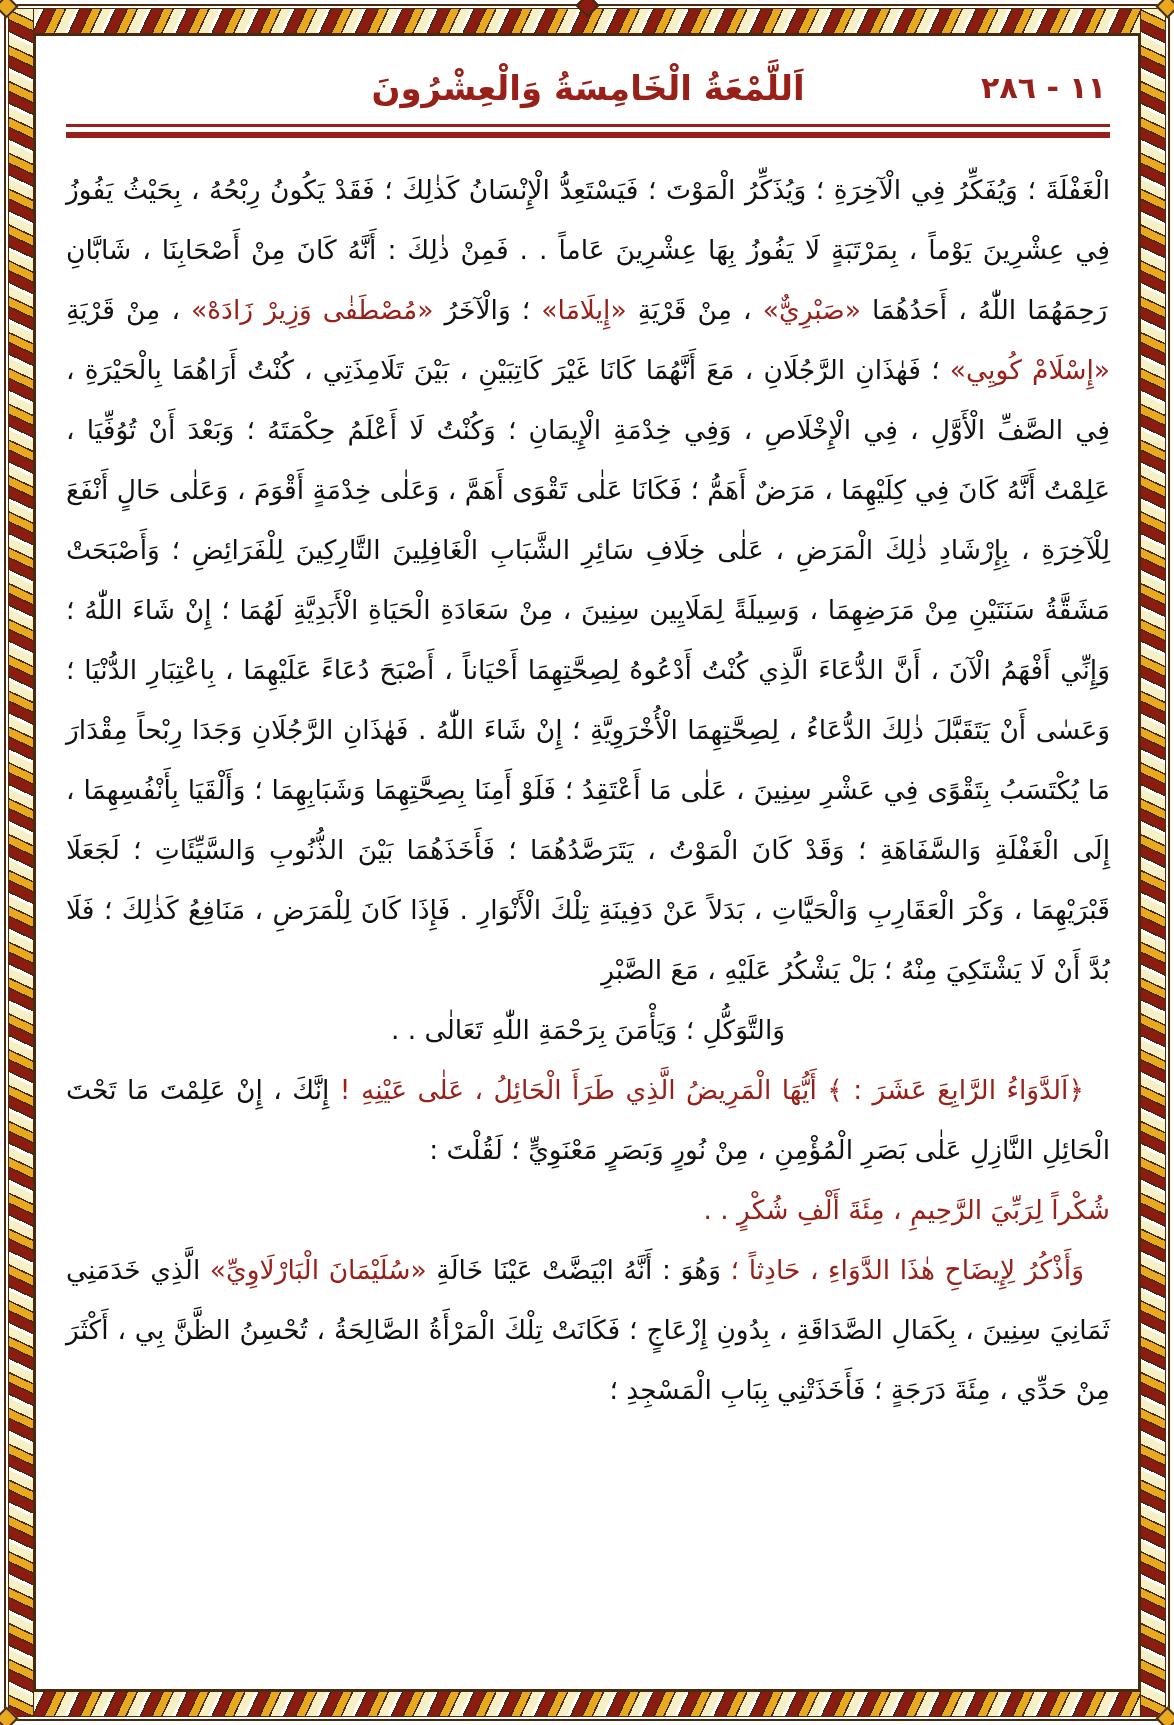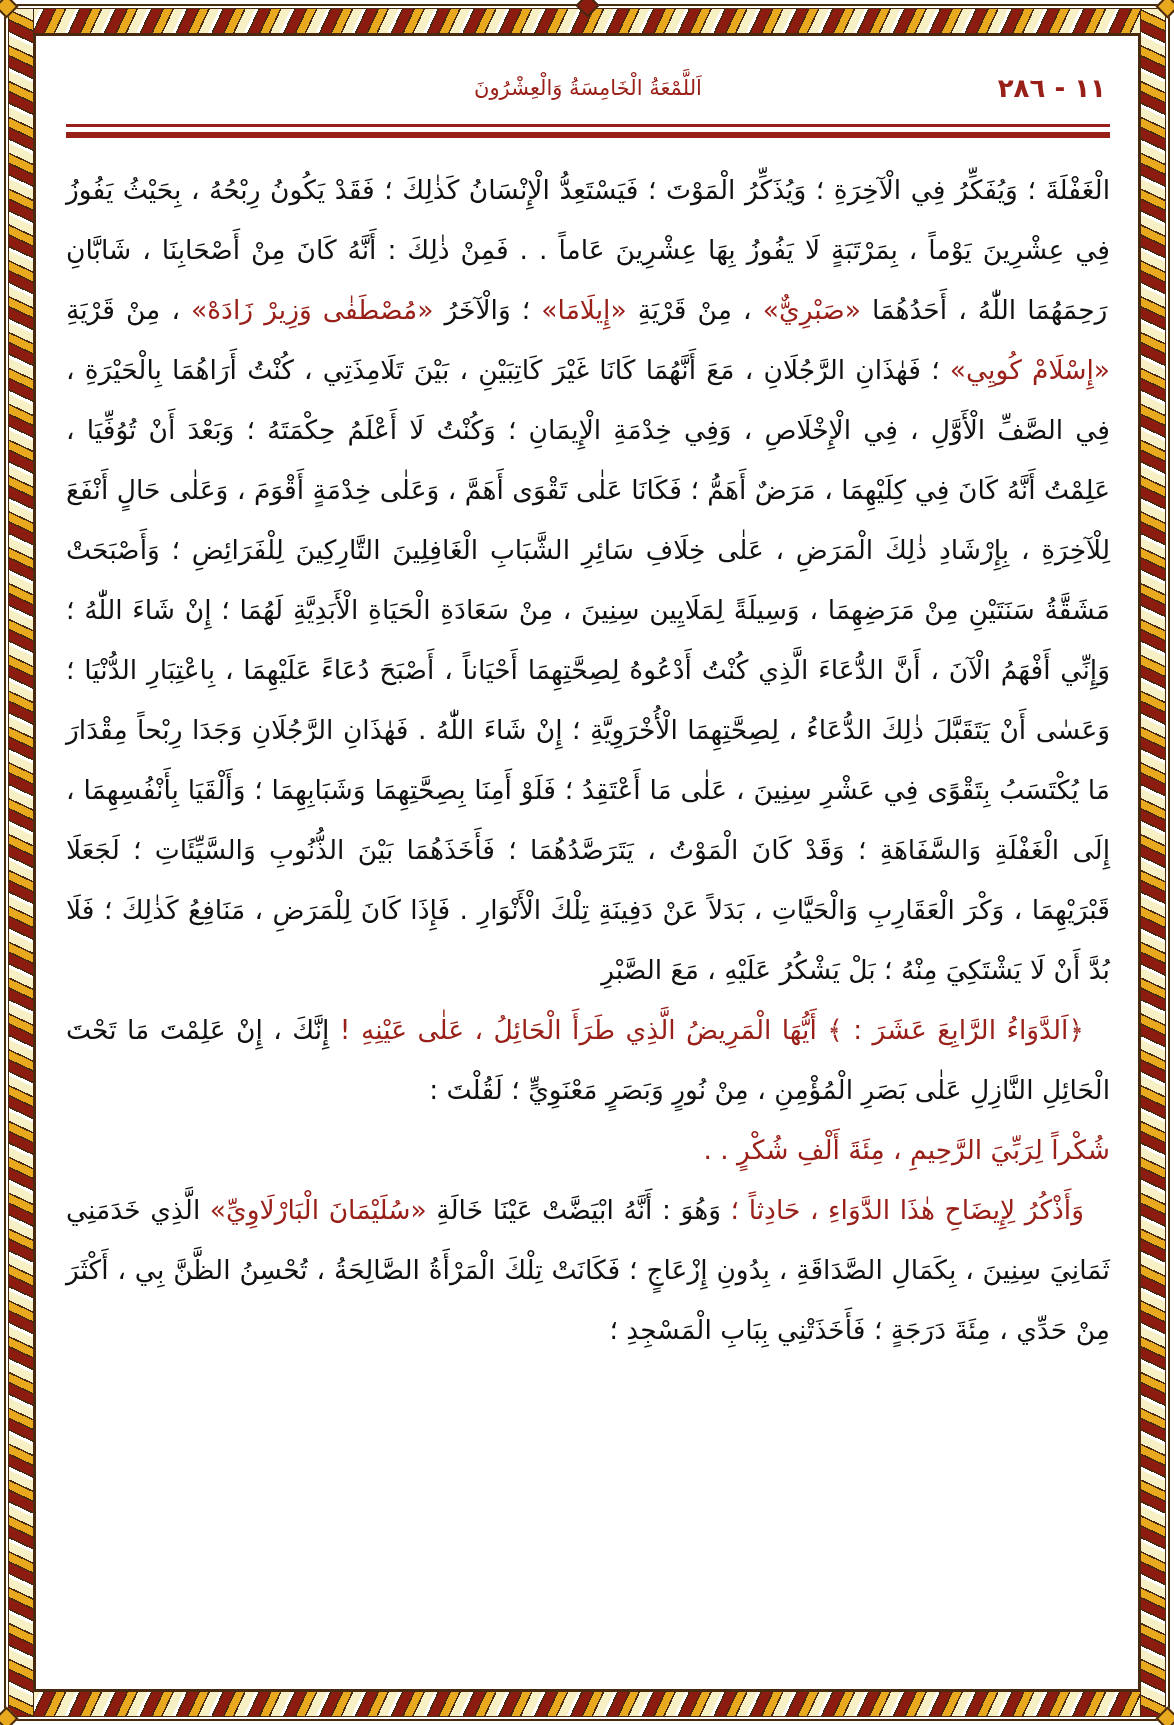--- a/index.html
+++ b/index.html
@@ -37,24 +37,24 @@
   }
   .gem.tc{top:-3px; left:50%; margin-left:-8px; background:var(--frame_red);}
   .gem.c1{top:-2px; left:-2px;} .gem.c2{top:-2px; right:-2px;}
   .gem.c3{bottom:-2px; left:-2px;} .gem.c4{bottom:-2px; right:-2px;}
 
   
   .content{position:absolute; top:40px; bottom:44px; left:42px; right:40px; padding:0 24px; direction:rtl;}
   .header{position:relative; height:52px; margin-top:22px;}
   .title{
     position:absolute; left:50%; top:0; transform:translateX(-50%);
-    color:var(--accent); font-size:21px; font-weight:normal; white-space:nowrap; line-height:52px;
+    color:var(--accent); font-size:34px; font-weight:bold; white-space:nowrap; line-height:52px;
   }
   .page-num{
-    position:absolute; right:4px; top:0; color:var(--accent); font-size:26px; font-weight:bold;
+    position:absolute; right:4px; top:0; color:var(--accent); font-size:30px; font-weight:bold;
     line-height:52px; direction:ltr; unicode-bidi:bidi-override; letter-spacing:1px;
   }
   .double-rule{
     margin-top:10px; height:5px;
     border-top:3px solid var(--accent); border-bottom:6px solid var(--accent);
   }
   .body-text{
     margin-top:22px; color:var(--ink); font-size:26.5px; font-weight:normal;
     line-height:60px; text-align:justify; text-justify:inter-word;
   }
@@ -98,20 +98,23 @@
         <span class="red">«صَبْرِيٌّ»</span>
         <span class="ink"> ، مِنْ قَرْيَةِ </span>
         <span class="red">«إِيلَامَا»</span>
         <span class="ink"> ؛ وَالْآخَرُ </span>
         <span class="red">«مُصْطَفٰى وَزِيرْ زَادَهْ»</span>
         <span class="ink"> ، مِنْ قَرْيَةِ </span>
         <span class="red">«إِسْلَامْ كُويِي»</span>
         <span class="ink"> ؛ فَهٰذَانِ الرَّجُلَانِ ، مَعَ أَنَّهُمَا كَانَا غَيْرَ كَاتِبَيْنِ ، بَيْنَ تَلَامِذَتِي ، كُنْتُ أَرَاهُمَا بِالْحَيْرَةِ ، فِي الصَّفِّ الْأَوَّلِ ، فِي الْإِخْلَاصِ ، وَفِي خِدْمَةِ الْإِيمَانِ ؛ وَكُنْتُ لَا أَعْلَمُ حِكْمَتَهُ ؛ وَبَعْدَ أَنْ تُوُفِّيَا ، عَلِمْتُ أَنَّهُ كَانَ فِي كِلَيْهِمَا ، مَرَضٌ أَهَمُّ ؛ فَكَانَا عَلٰى تَقْوَى أَهَمَّ ، وَعَلٰى خِدْمَةٍ أَقْوَمَ ، وَعَلٰى حَالٍ أَنْفَعَ لِلْآخِرَةِ ، بِإِرْشَادِ ذٰلِكَ الْمَرَضِ ، عَلٰى خِلَافِ سَائِرِ الشَّبَابِ الْغَافِلِينَ التَّارِكِينَ لِلْفَرَائِضِ ؛ وَأَصْبَحَتْ مَشَقَّةُ سَنَتَيْنِ مِنْ مَرَضِهِمَا ، وَسِيلَةً لِمَلَايِين سِنِينَ ، مِنْ سَعَادَةِ الْحَيَاةِ الْأَبَدِيَّةِ لَهُمَا ؛ إِنْ شَاءَ اللّٰهُ ؛ وَإِنِّي أَفْهَمُ الْآنَ ، أَنَّ الدُّعَاءَ الَّذِي كُنْتُ أَدْعُوهُ لِصِحَّتِهِمَا أَحْيَاناً ، أَصْبَحَ دُعَاءً عَلَيْهِمَا ، بِاعْتِبَارِ الدُّنْيَا ؛ وَعَسٰى أَنْ يَتَقَبَّلَ ذٰلِكَ الدُّعَاءُ ، لِصِحَّتِهِمَا الْأُخْرَوِيَّةِ ؛ إِنْ شَاءَ اللّٰهُ . فَهٰذَانِ الرَّجُلَانِ وَجَدَا رِبْحاً مِقْدَارَ مَا يُكْتَسَبُ بِتَقْوًى فِي عَشْرِ سِنِينَ ، عَلٰى مَا أَعْتَقِدُ ؛ فَلَوْ أَمِنَا بِصِحَّتِهِمَا وَشَبَابِهِمَا ؛ وَأَلْقَيَا بِأَنْفُسِهِمَا ، إِلَى الْغَفْلَةِ وَالسَّفَاهَةِ ؛ وَقَدْ كَانَ الْمَوْتُ ، يَتَرَصَّدُهُمَا ؛ فَأَخَذَهُمَا بَيْنَ الذُّنُوبِ وَالسَّيِّئَاتِ ؛ لَجَعَلَا قَبْرَيْهِمَا ، وَكْرَ الْعَقَارِبِ وَالْحَيَّاتِ ، بَدَلاً عَنْ دَفِينَةِ تِلْكَ الْأَنْوَارِ . فَإِذَا كَانَ لِلْمَرَضِ ، مَنَافِعُ كَذٰلِكَ ؛ فَلَا بُدَّ أَنْ لَا يَشْتَكِيَ مِنْهُ ؛ بَلْ يَشْكُرُ عَلَيْهِ ، مَعَ الصَّبْرِ</span>
       </p>
 
+      <p class="line-center">
+        <span class="ink">وَالتَّوَكُّلِ ؛ وَيَأْمَنَ بِرَحْمَةِ اللّٰهِ تَعَالٰى . .</span>
+      </p>
 
       <p class="indent">
         <span class="red">﴿اَلدَّوَاءُ الرَّابِعَ عَشَرَ : ﴾ </span>
         <span class="red">أَيُّهَا الْمَرِيضُ الَّذِي طَرَأَ الْحَائِلُ ، عَلٰى عَيْنِهِ ! </span>
         <span class="ink">إِنَّكَ ، إِنْ عَلِمْتَ مَا تَحْتَ الْحَائِلِ النَّازِلِ عَلٰى بَصَرِ الْمُؤْمِنِ ، مِنْ نُورٍ وَبَصَرٍ مَعْنَوِيٍّ ؛ لَقُلْتَ :</span>
       </p>
 
       <p class="line-start">
         <span class="red">شُكْراً لِرَبِّيَ الرَّحِيمِ ، مِئَةَ أَلْفِ شُكْرٍ . .</span>
       </p>

